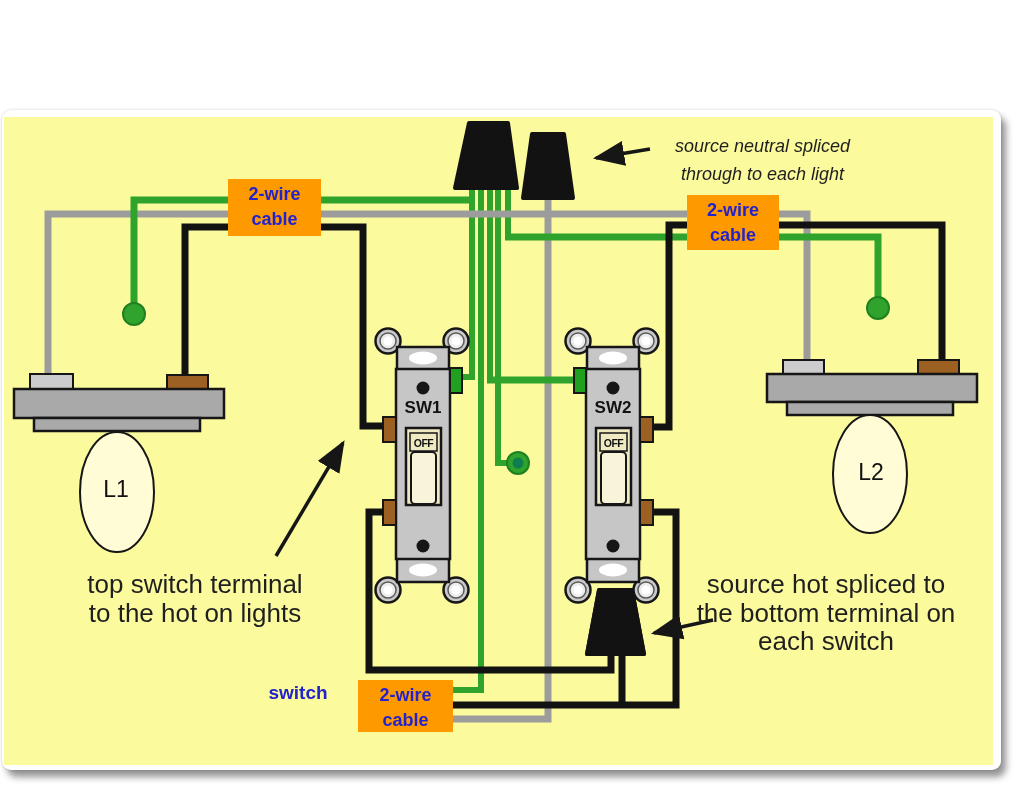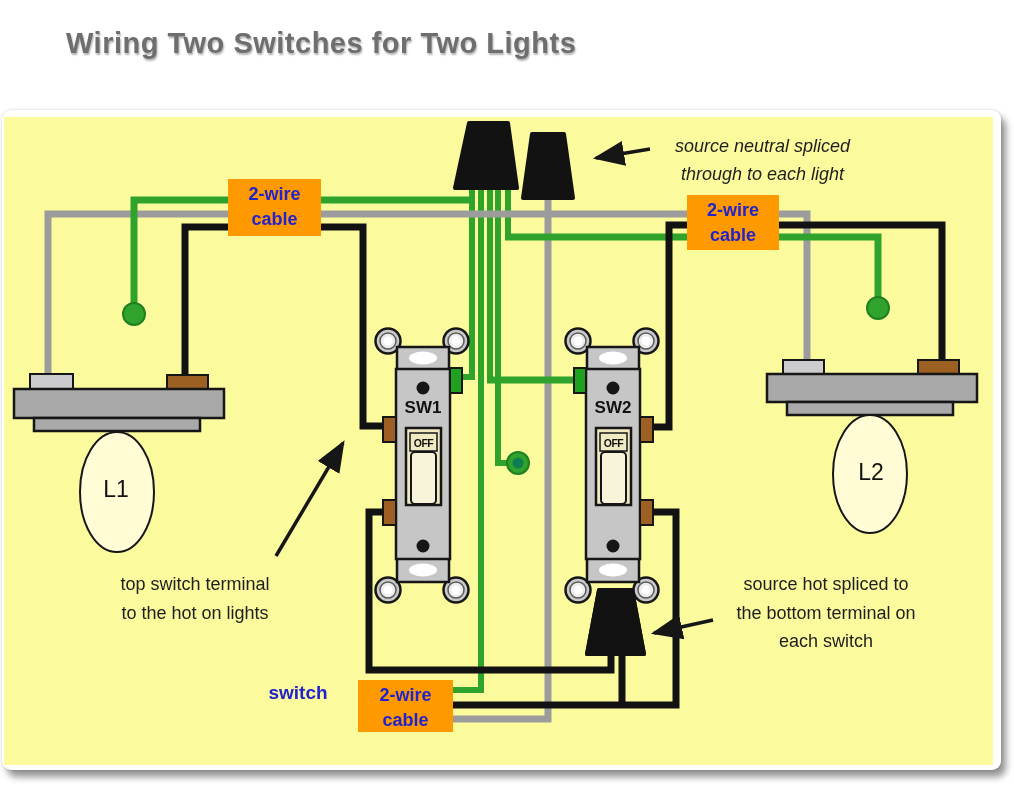--- a/index.html
+++ b/index.html
@@ -62,36 +62,35 @@
     position:absolute; background: var(--cable-label-bg,#ff9900);
     color: var(--blue-text,#2323cc); font-size:18px; font-weight:bold;
     text-align:center; line-height:25px; padding-top:3px;
     white-space:pre-line;
   }
   .annotation {
     position:absolute; color: var(--annotation-text,#1f1f1f);
     text-align:center; white-space:pre-line;
   }
   .note-sm { font-size:18px; line-height:28px;font-style:italic; }
-  .note-lg { font-size:18px; line-height:28.5px; }
+  .note-lg { font-size:26px; line-height:28.5px; }
   .source-label {
     position:absolute; color: var(--blue-text,#2323cc);
     font-size:19px; font-weight:bold; text-align:center;
   }
   .website {
     position:absolute; color: var(--blue-text,#2323cc);
     font-size:21px; text-align:center; text-decoration:none;
   }
 </style>
 </head>
 <body>
 
 <div class="stage">
 
-  <div class="page-title">Wiring Two Switches for Two Lights</div>
 
   <div class="content-frame"></div>
   <div class="diagram-panel"></div>
 
   <svg class="diagram" viewBox="0 0 1014 796" xmlns="http://www.w3.org/2000/svg">
     <defs>
       <marker id="ah" viewBox="0 0 10 10" refX="9" refY="5" markerWidth="9" markerHeight="9" orient="auto-start-reverse">
         <path class="ah-fill" d="M0,1 L10,5 L0,9 z"></path>
       </marker>
     </defs>

